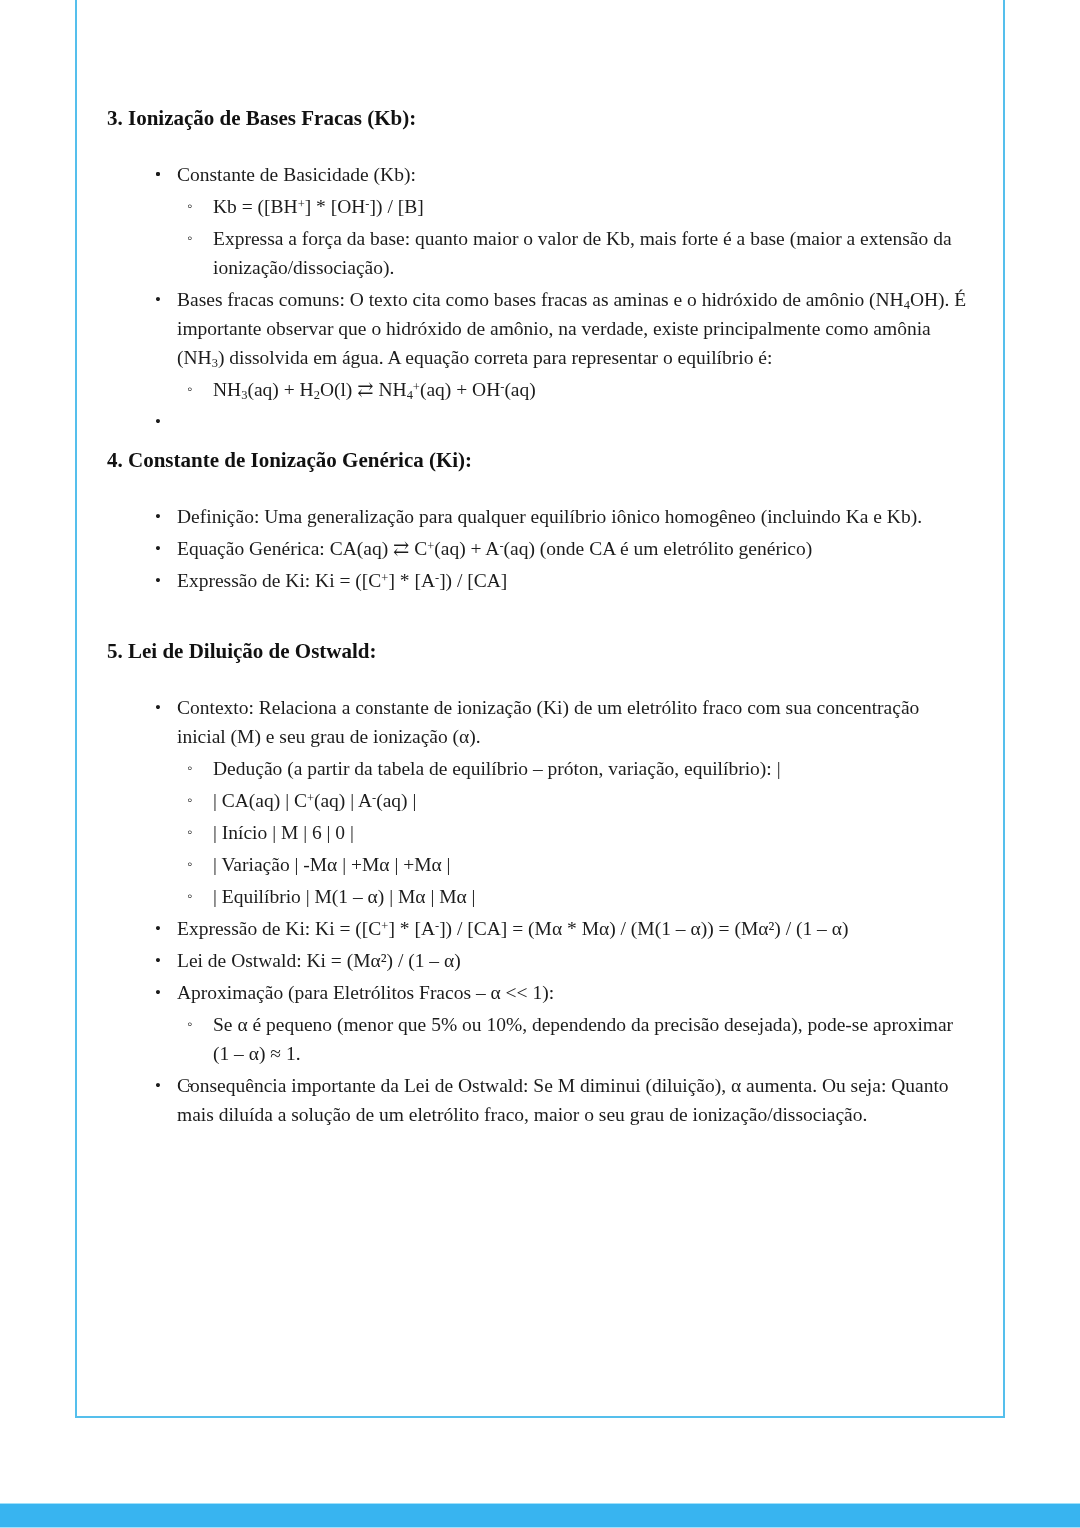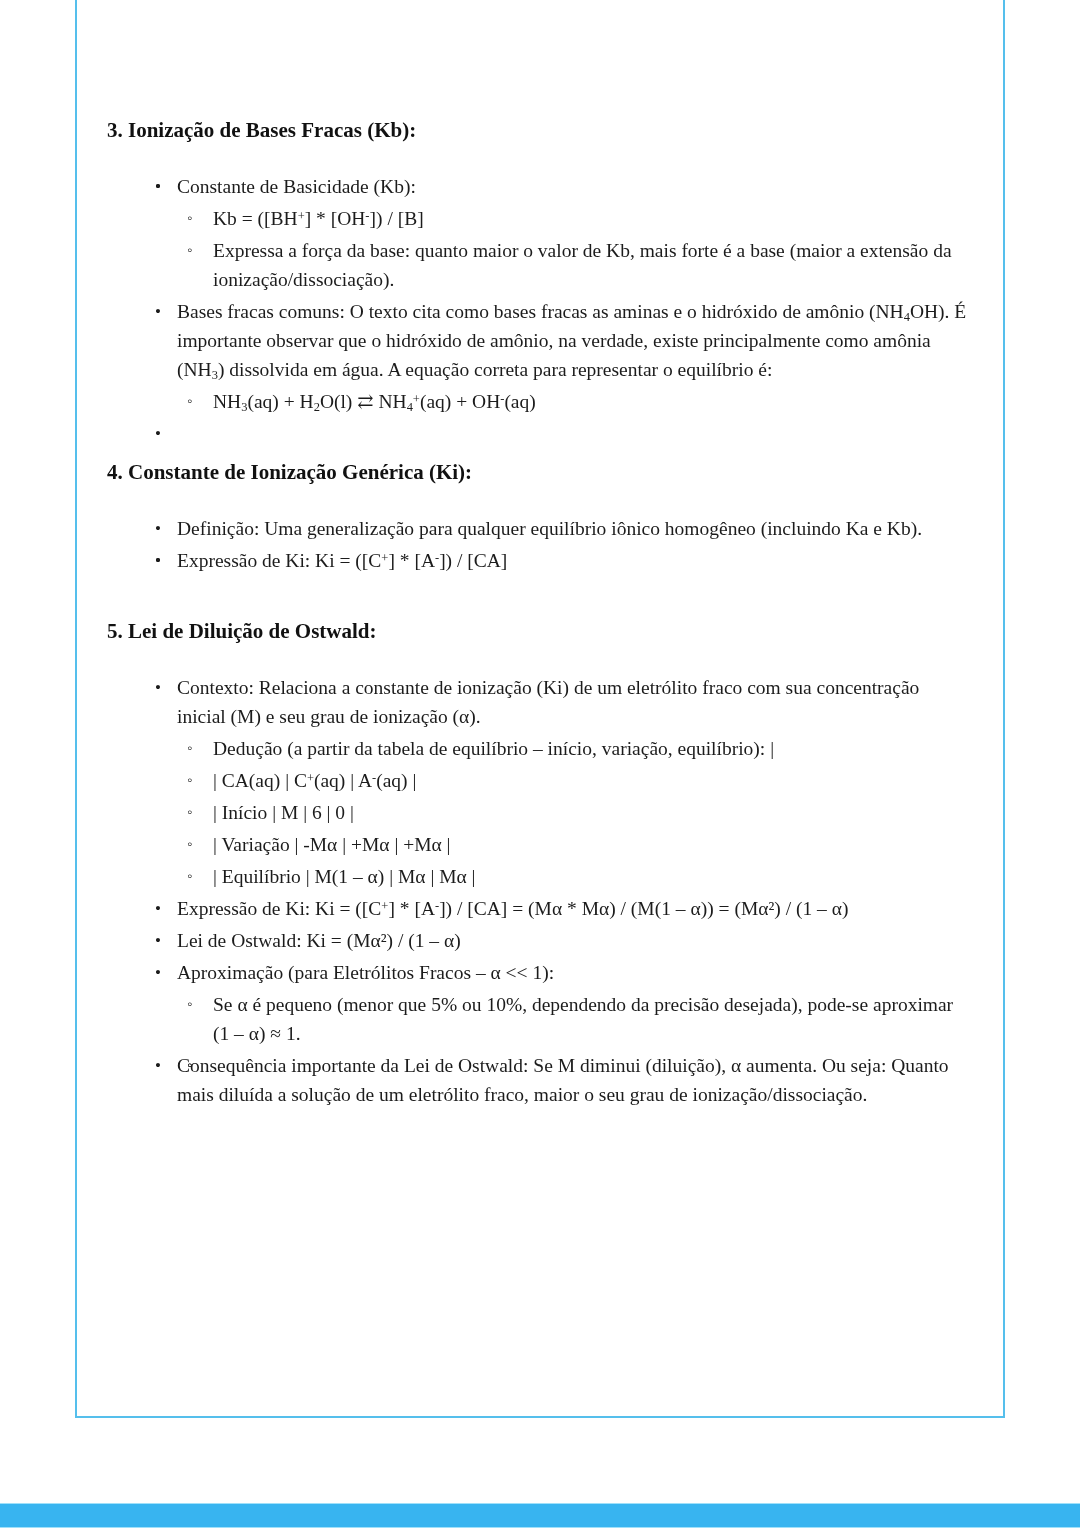--- a/index.html
+++ b/index.html
@@ -19,21 +19,21 @@
   .frame{
     position:absolute;left:75px;top:-4px;width:930px;height:1422px;
     border:2px solid var(--frame-border);border-top:none;
     background:var(--bg);
   }
   .doc-content{
     padding:108px 34px 0 30px;
     font-size:19.5px;line-height:29px;
   }
   .section{margin-top:42px;}
-  .section:first-child{margin-top:12px;}
+  .section:first-child{margin-top:0;}
   .section-heading{
     font-size:21px;line-height:28px;font-weight:bold;
     margin:0 0 28px 0;color:#111;
   }
   .li{position:relative;margin:0 0 3px 0;}
   .li.l1{padding-left:70px;}
   .li.l2{padding-left:106px;}
   .li .marker{
     position:absolute;top:0;line-height:29px;
   }
@@ -58,27 +58,27 @@
         <div class="li l1"><span class="marker">•</span><span>Constante de Basicidade (Kb):</span></div>
         <div class="li l2"><span class="marker">◦</span><span>Kb = ([BH<sup>+</sup>] * [OH<sup>-</sup>]) / [B]</span></div>
         <div class="li l2"><span class="marker">◦</span><span>Expressa a força da base: quanto maior o valor de Kb, mais forte é a base (maior a extensão da ionização/dissociação).</span></div>
         <div class="li l1"><span class="marker">•</span><span>Bases fracas comuns: O texto cita como bases fracas as aminas e o hidróxido de amônio (NH<sub>4</sub>OH). É importante observar que o hidróxido de amônio, na verdade, existe principalmente como amônia (NH<sub>3</sub>) dissolvida em água. A equação correta para representar o equilíbrio é:</span></div>
         <div class="li l2"><span class="marker">◦</span><span>NH<sub>3</sub>(aq) + H<sub>2</sub>O(l) ⇄ NH<sub>4</sub><sup>+</sup>(aq) + OH<sup>-</sup>(aq)</span></div>
         <div class="li l1"><span class="marker">•</span></div>
       </div>
       <div class="section">
         <div class="section-heading">4. Constante de Ionização Genérica (Ki):</div>
         <div class="li l1"><span class="marker">•</span><span>Definição: Uma generalização para qualquer equilíbrio iônico homogêneo (incluindo Ka e Kb).</span></div>
-        <div class="li l1"><span class="marker">•</span></div>
+        <div class="li l1"><span class="marker">•</span><span>Equação Genérica: CA(aq) ⇄ C<sup>+</sup>(aq) + A<sup>-</sup>(aq) (onde CA é um eletrólito genérico)</span></div>
         <div class="li l1"><span class="marker">•</span><span>Expressão de Ki: Ki = ([C<sup>+</sup>] * [A<sup>-</sup>]) / [CA]</span></div>
       </div>
       <div class="section">
         <div class="section-heading">5. Lei de Diluição de Ostwald:</div>
         <div class="li l1"><span class="marker">•</span><span>Contexto: Relaciona a constante de ionização (Ki) de um eletrólito fraco com sua concentração inicial (M) e seu grau de ionização (α).</span></div>
-        <div class="li l2"><span class="marker">◦</span><span>Dedução (a partir da tabela de equilíbrio – início, variação, equilíbrio): |</span></div>
+        <div class="li l2"><span class="marker">◦</span><span>Dedução (a partir da tabela de equilíbrio – próton, variação, equilíbrio): |</span></div>
         <div class="li l2"><span class="marker">◦</span><span>| CA(aq) | C<sup>+</sup>(aq) | A<sup>-</sup>(aq) |</span></div>
         <div class="li l2"><span class="marker">◦</span><span>| Início | M | 6 | 0 |</span></div>
         <div class="li l2"><span class="marker">◦</span><span>| Variação | -Mα | +Mα | +Mα |</span></div>
         <div class="li l2"><span class="marker">◦</span><span>| Equilíbrio | M(1 – α) | Mα | Mα |</span></div>
         <div class="li l1"><span class="marker">•</span><span>Expressão de Ki: Ki = ([C<sup>+</sup>] * [A<sup>-</sup>]) / [CA] = (Mα * Mα) / (M(1 – α)) = (Mα²) / (1 – α)</span></div>
         <div class="li l1"><span class="marker">•</span><span>Lei de Ostwald: Ki = (Mα²) / (1 – α)</span></div>
         <div class="li l1"><span class="marker">•</span><span>Aproximação (para Eletrólitos Fracos – α &lt;&lt; 1):</span></div>
         <div class="li l2"><span class="marker">◦</span><span>Se α é pequeno (menor que 5% ou 10%, dependendo da precisão desejada), pode-se aproximar (1 – α) ≈ 1.</span></div>
         <div class="li l2"><span class="marker">◦</span></div>
         <div class="li l2"><span class="marker">◦</span></div>

